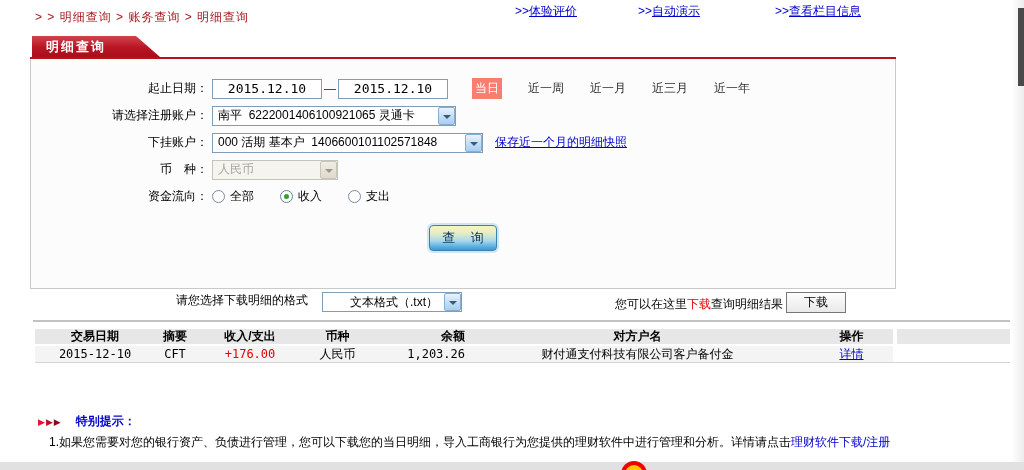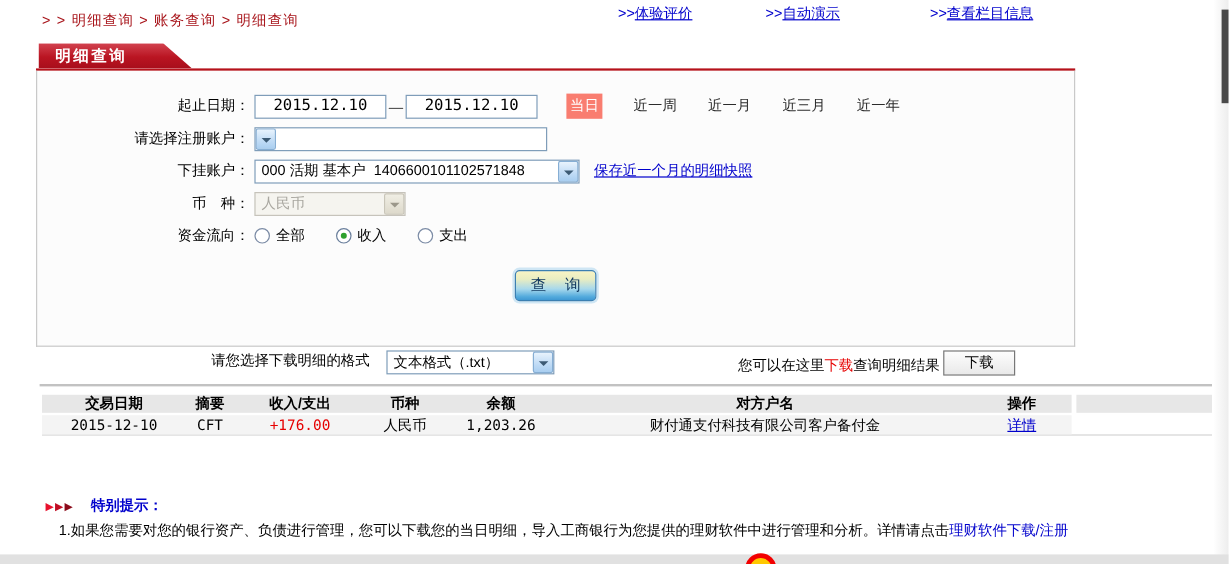--- a/index.html
+++ b/index.html
@@ -73,39 +73,39 @@
     display:inline-block; width:68px; height:26px; border:1px solid #3c7fb1; border-radius:4px;
     box-shadow:0 0 0 2px #cfe6f4;
     background:linear-gradient(180deg,#f8f4c4 0%,#e9edc2 28%,#a7d8ec 62%,#54abdd 88%,#3f98d3 100%);
     color:#10375f; font-weight:normal; font-size:13px; line-height:24px; letter-spacing:6px;
     text-align:center; padding-left:6px; cursor:pointer;
   }
 
   
   .dlrow { position:absolute; left:0; top:292px; width:1024px; height:22px; }
   .fmt-group { position:absolute; left:176px; top:0; display:flex; align-items:flex-start;gap:13px; }
-  .sel-format { width:140px; margin-left:1px; }
+  .sel-format { width:140px; margin-left:1px;padding-left:22px; }
   .hint { position:absolute; left:615px; top:4px; }
   .hint .red { color:#e60000; cursor:pointer; }
   .btn-download {
     position:absolute; left:786px; top:0px; width:60px; height:21px;
     background:linear-gradient(180deg,#fdfdfd,#e9e9e9); border:1px solid #777;
     text-align:center; line-height:19px; font-size:12px; cursor:pointer;
   }
 
   
   .divider { position:absolute; left:33px; top:320px; width:977px; height:2px; background:#c2c2c2; }
   .dtable { position:absolute; left:35px; top:329px; width:975px; }
   .trow { display:flex; }
   .thead .cell { background:#e7e7e7; height:15px; line-height:15px; font-weight:bold; }
   .tdata { margin-top:2px; border-bottom:1px solid #d4d4d4; }
   .tdata .cell { background:#f4f4f4; height:16px; line-height:16px; }
   .cell { text-align:center; overflow:hidden; white-space:nowrap; }
   .c-date { width:120px; } .c-sum { width:40px; } .c-amt { width:110px; } .c-cur { width:65px; }
-  .c-bal { width:95px; } .c-cpty { width:345px; } .c-act { width:83px; } .c-sp { width:113px; margin-left:4px; }
+  .c-bal { width:95px;text-align:right; } .c-cpty { width:345px; } .c-act { width:83px; } .c-sp { width:113px; margin-left:4px; }
   .mono { font-family:"DejaVu Sans Mono",monospace; }
   .amt-red { color:#e60000; }
   .detail-link { color:#0000cc; text-decoration:underline; cursor:pointer; }
 
   
   .notice-head { position:absolute; left:38px; top:413px; display:flex; align-items:center; }
   .arrows { font-size:9px; letter-spacing:1px; line-height:14px; }
   .a1 { color:#e8112d; } .a2 { color:#c00d24; } .a3 { color:#8b0a1a; }
   .notice-title { color:#0000cc; font-weight:bold; margin-left:14px; font-size:12px; }
   .notice-para { position:absolute; left:35px; top:434px; width:858px; line-height:17px; text-indent:14px; color:#000; }
@@ -144,20 +144,21 @@
         <span class="badge">当日</span>
         <span class="qlink">近一周</span>
         <span class="qlink">近一月</span>
         <span class="qlink">近三月</span>
         <span class="qlink">近一年</span>
       </div>
 
       <div class="frow">
         <div class="flabel">请选择注册账户：</div>
         <div class="sel sel-register">
+          <div class="txt">南平  6222001406100921065 灵通卡</div>
           <div class="arrow"></div>
         </div>
       </div>
 
       <div class="frow">
         <div class="flabel">下挂账户：</div>
         <div class="sel sel-sub">
           <div class="txt">000 活期 基本户  1406600101102571848</div>
           <div class="arrow"></div>
         </div>

